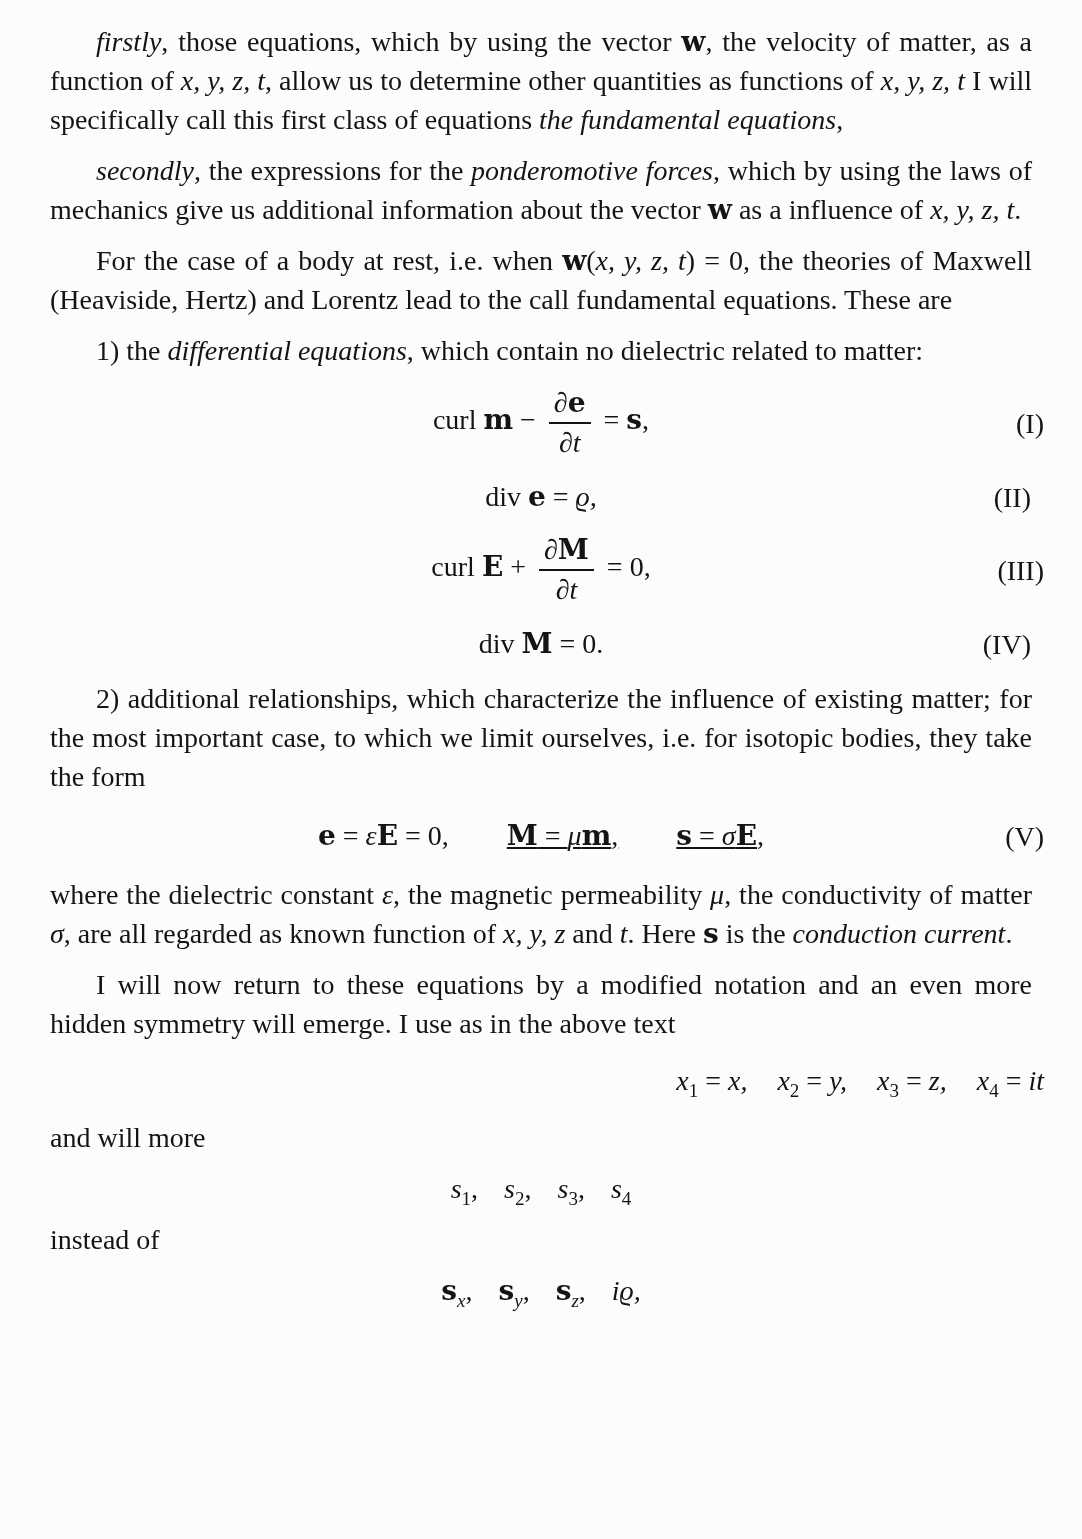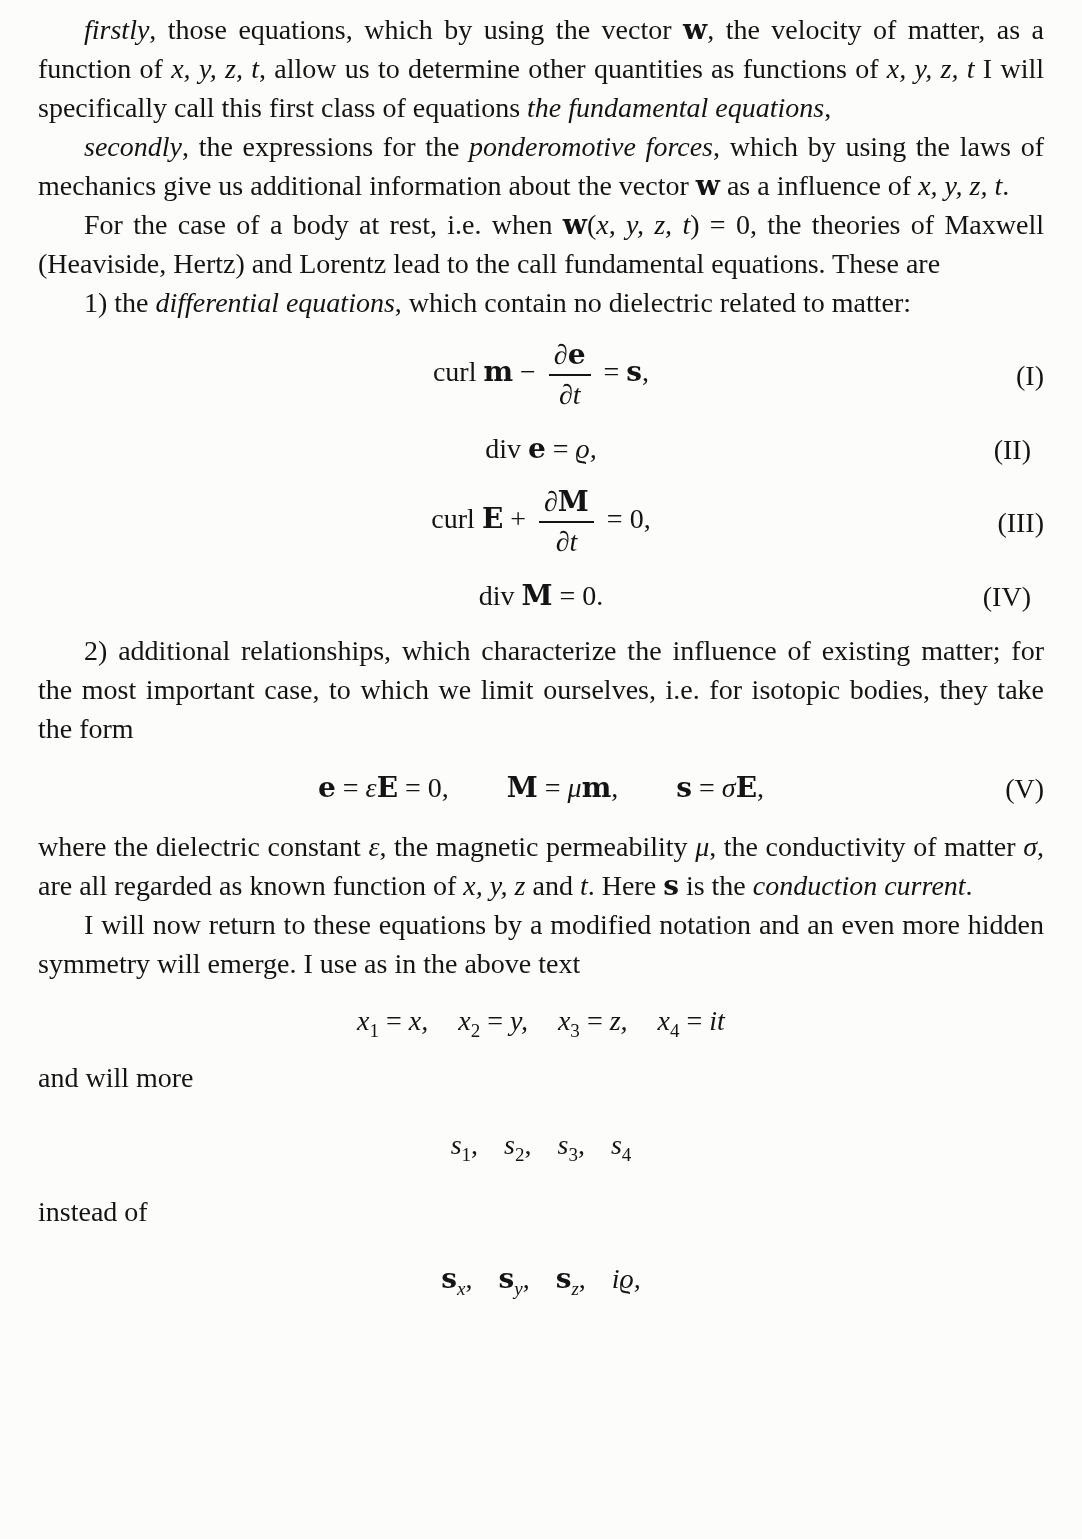--- a/index.html
+++ b/index.html
@@ -9,21 +9,21 @@
     box-sizing: border-box;
     padding: 10px 38px 0 38px;
     background: #fcfcfb;
     color: #141414;
     font-family: "Liberation Serif", "DejaVu Serif", serif;
     font-size: 28px;
     line-height: 39px;
     overflow: hidden;
   }
   p.para {
-    margin: 0;
+    margin: 12px;
     text-align: justify;
   }
   p.indent { text-indent: 46px; }
   .it { font-style: italic; }
   .mi {
     font-style: italic;
     font-family: "Liberation Serif", "DejaVu Serif", "DejaVu Sans", serif;
   }
   .fr {
     font-weight: bold;
@@ -31,22 +31,22 @@
   }
   .rm { font-style: normal; }
   .eq {
     position: relative;
     text-align: center;
     white-space: nowrap;
   }
   .eq-frac  { margin: 15px 0; }
   .eq-simple{ margin: 16px 13px; }
   .eq-v     { margin: 20px 0; }
-  .eq-x     { margin: 18px 0; }
-  .eq-s     { margin: 28px 0; }
+  .eq-x     { margin: 18px 0; text-align: right; }
+  .eq-s     { margin: 12px 0; }
   .eq-body { display: inline-block; }
   .eq-label {
     position: absolute;
     right: 0;
     top: 50%;
     transform: translateY(-50%);
     font-style: normal;
   }
   .frac {
     display: inline-block;
@@ -55,21 +55,21 @@
     margin: 0 6px;
     line-height: 34px;
   }
   .frac .num { display: block; padding: 1px 5px 2px 5px; }
   .frac .den { display: block; border-top: 2px solid #141414; padding: 2px 5px 1px 5px; }
   sub.sbn, sub.sbi {
     font-size: 68%;
     line-height: 0;
   }
   sub.sbi { font-style: italic; font-family: "Liberation Serif", "DejaVu Serif", serif; }
-  .gap1 { margin-left: 58px; }
+  .gap1 { margin-left: 58px; text-decoration: underline; }
   .gapx { margin-left: 30px; }
   .gaps { margin-left: 26px; }
 </style>
 </head>
 <body>
 
 <p class="para indent"><span class="it">firstly</span><span>, those equations, which by using the vector </span><span class="fr">w</span><span>, the velocity of matter, as a function of </span><span class="mi">x, y, z, t</span><span>, allow us to determine other quantities as functions of </span><span class="mi">x, y, z, t</span><span> I will specifically call this first class of equations </span><span class="it">the fundamental equations</span><span>,</span></p>
 
 <p class="para indent"><span class="it">secondly</span><span>, the expressions for the </span><span class="it">ponderomotive forces</span><span>, which by using the laws of mechanics give us additional information about the vector </span><span class="fr">w</span><span> as a influence of </span><span class="mi">x, y, z, t</span><span>.</span></p>
 

